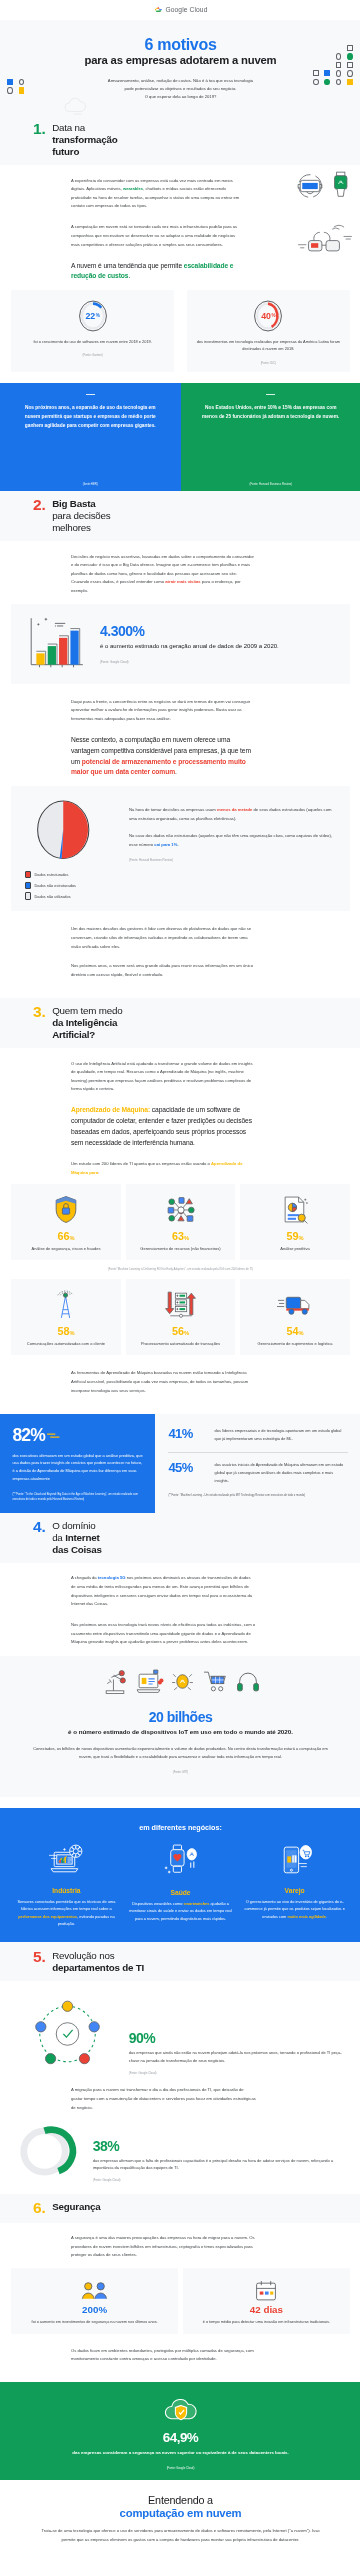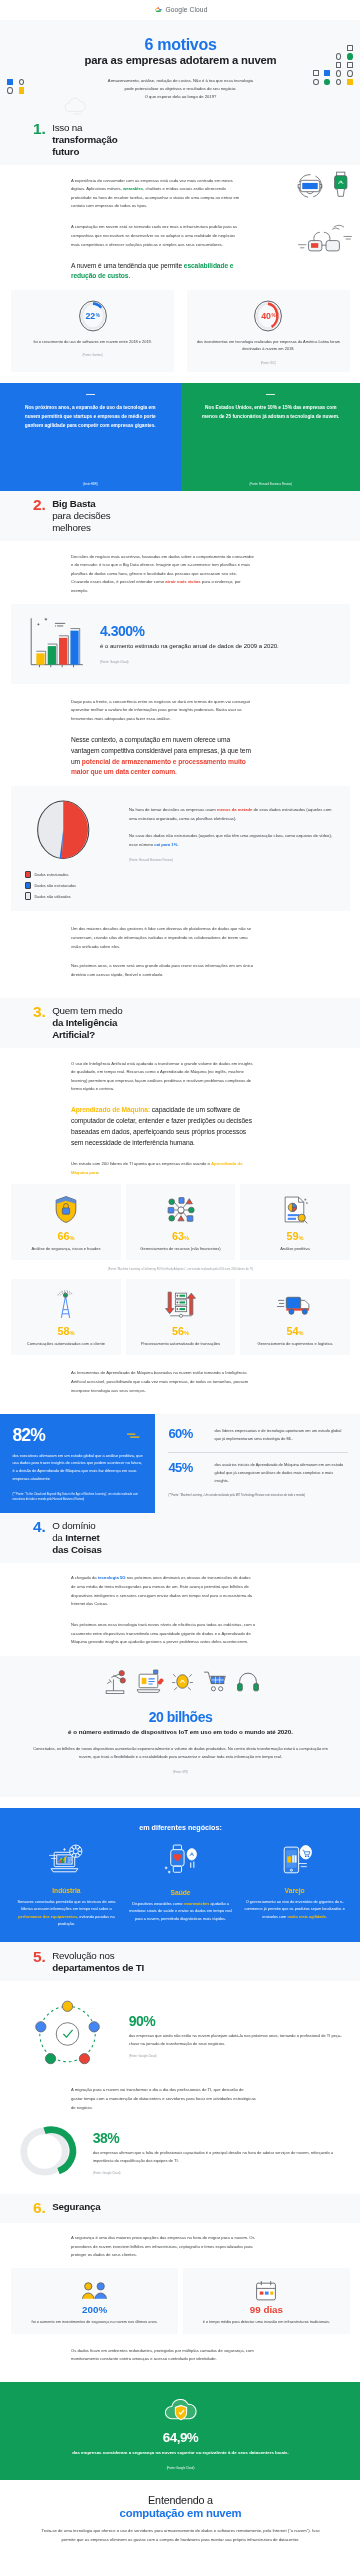--- a/index.html
+++ b/index.html
@@ -108,21 +108,21 @@
   
   .iot{background:#1a73e8;color:#fff;padding:13.4px 0 14.4px;text-align:center}
   .iot h3{font-size:9.8px;font-weight:700;color:#fbbc04;letter-spacing:-0.2px}
   .iot h4{font-size:7.2px;font-weight:700;margin-top:1.5px}
   .iot .cols{display:flex;gap:8.2px;padding:12.4px 13.4px 0}
   .iot .c{flex:1}
   .iot .c .t{font-size:6.7px;font-weight:700;color:#fbbc04;margin:6.2px 0 4.1px}
   .iot .c p{font-size:3.9px;line-height:1.95}
 
   
-  .row5{display:flex;align-items:center;gap:10.3px;padding:4.1px 15.5px 0}
+  .row5{display:flex;align-items:flex-end;gap:10.3px;padding:4.1px 15.5px 0}
   .pct90{font-size:14px;font-weight:700;color:#0f9d58;letter-spacing:-0.5px;line-height:1}
   .row5 p{font-size:4px;line-height:1.95;color:#3c4043}
   .row5 .s{font-size:2.8px;color:#9aa0a6;margin-top:6.2px}
 
   
   .s6{display:flex;gap:5.2px;padding:0 11.3px;justify-content:center}
   .s6 .c{background:#f8f9fa;flex:1;padding:8.2px 5.2px;text-align:center}
   .s6 .v{font-size:9.8px;font-weight:700;line-height:1;margin-bottom:4.1px}
   .s6 .d{font-size:3.8px;line-height:1.8;color:#3c4043}
 
@@ -199,21 +199,21 @@
     <h2>para as empresas adotarem a nuvem</h2>
     <p>Armazenamento, análise, redução de custos. Não é à toa que essa tecnologia</p>
     <p style="margin-top:0">pode potencializar os objetivos e resultados do seu negócio.</p>
     <p style="margin-top:0">O que esperar dela ao longo de 2019?</p>
   </div>
 
   <div class="sec-head">
     <div class="sec-head-inner">
       <div class="sec-num" style="color:#0f9d58">1.</div>
       <div class="sec-title">
-        <div>Isso na</div>
+        <div>Data na</div>
         <b>transformação</b><br>
         <b>futuro</b>
       </div>
     </div>
   </div>
 
   <div class="body-wrap" style="position:relative">
     <div style="position:absolute;right:11.3px;top:6.2px">
       <span>
         <svg width="32" height="26" viewBox="0 0 62 50" fill="none" stroke="#5f6368" stroke-width="1.6">
@@ -497,34 +497,34 @@
       </div>
     </div>
 
     <div class="col wide" style="margin-top:14.4px">
       <p class="txt">As ferramentas de Aprendizado de Máquina baseadas na nuvem estão tornando a Inteligência Artificial acessível, possibilitando que cada vez mais empresas, de todos os tamanhos, possam incorporar tecnologia aos seus serviços.</p>
     </div>
   </div>
 
   <div class="duo">
     <div class="left">
-      <div style="display:flex;align-items:flex-start;justify-content:space-between">
+      <div style="display:flex;align-items:flex-start;justify-content:flex-start">
         <div class="n">82%</div>
         <span style="margin-top:5.2px">
           <svg width="17.5" height="7.2" viewBox="0 0 34 14" stroke="#fbbc04" stroke-width="2.6" fill="none">
             <path d="M4 4 h16 M10 10 h18"></path>
           </svg>
         </span>
       </div>
       <p>dos executivos afirmaram em um estudo global que a análise preditiva, que usa dados para trazer insights de cenários que podem acontecer no futuro, é a divisão de Aprendizado de Máquina que mais faz  diferença em suas empresas atualmente</p>
       <div class="s">(***Fonte: "To the Cloud and Beyond: Big Data in the Age of Machine Learning", um estudo realizado com executivos de todo o mundo pela Harvard Business Review)</div>
     </div>
     <div class="right">
       <div class="statrow">
-        <div class="n">60%</div>
+        <div class="n">41%</div>
         <p>dos líderes empresariais e de tecnologia apontaram em um estudo global que já implementaram uma estratégia de ML.</p>
       </div>
       <div class="hr"></div>
       <div class="statrow">
         <div class="n">45%</div>
         <p>dos usuários iniciais de Aprendizado de Máquina afirmaram em um estudo global que já conseguiram análises de dados mais completas e mais insights.</p>
       </div>
       <div class="rsrc">(**Fonte: "Machine Learning - Um estudo realizado pela MIT Technology Review com executivos de todo o mundo)</div>
     </div>
   </div>
@@ -744,21 +744,21 @@
         <div style="height:29px;display:flex;align-items:center;justify-content:center">
           <svg width="24" height="24" viewBox="0 0 46 46" fill="none" stroke="#5f6368" stroke-width="1.7">
             <rect x="5" y="8" width="36" height="32" rx="3" fill="#fff" stroke="#5f6368"></rect>
             <path d="M5 18 h36"></path>
             <path d="M14 4 v8 M32 4 v8"></path>
             <rect x="11" y="24" width="7" height="6" fill="#ea4335" stroke="none"></rect>
             <rect x="21" y="24" width="7" height="6" fill="#4285f4" stroke="none"></rect>
             <rect x="31" y="24" width="6" height="6" fill="#fbbc04" stroke="none"></rect>
           </svg>
         </div>
-        <div class="v" style="color:#ea4335"><span>99 dias</span><span></span></div>
+        <div class="v" style="color:#ea4335"><span>42 dias</span><span></span></div>
         <div class="d">é o tempo médio para detectar uma invasão em infraestruturas tradicionais.</div>
       </div>
     </div>
 
     <div class="col wide" style="margin-top:12.4px">
       <p class="txt">Os dados ficam em ambientes redundantes, protegidos por múltiplas camadas de segurança, com monitoramento constante contra ameaças e acesso controlado por identidade.</p>
     </div>
   </div>
 
   <div class="green-band">

